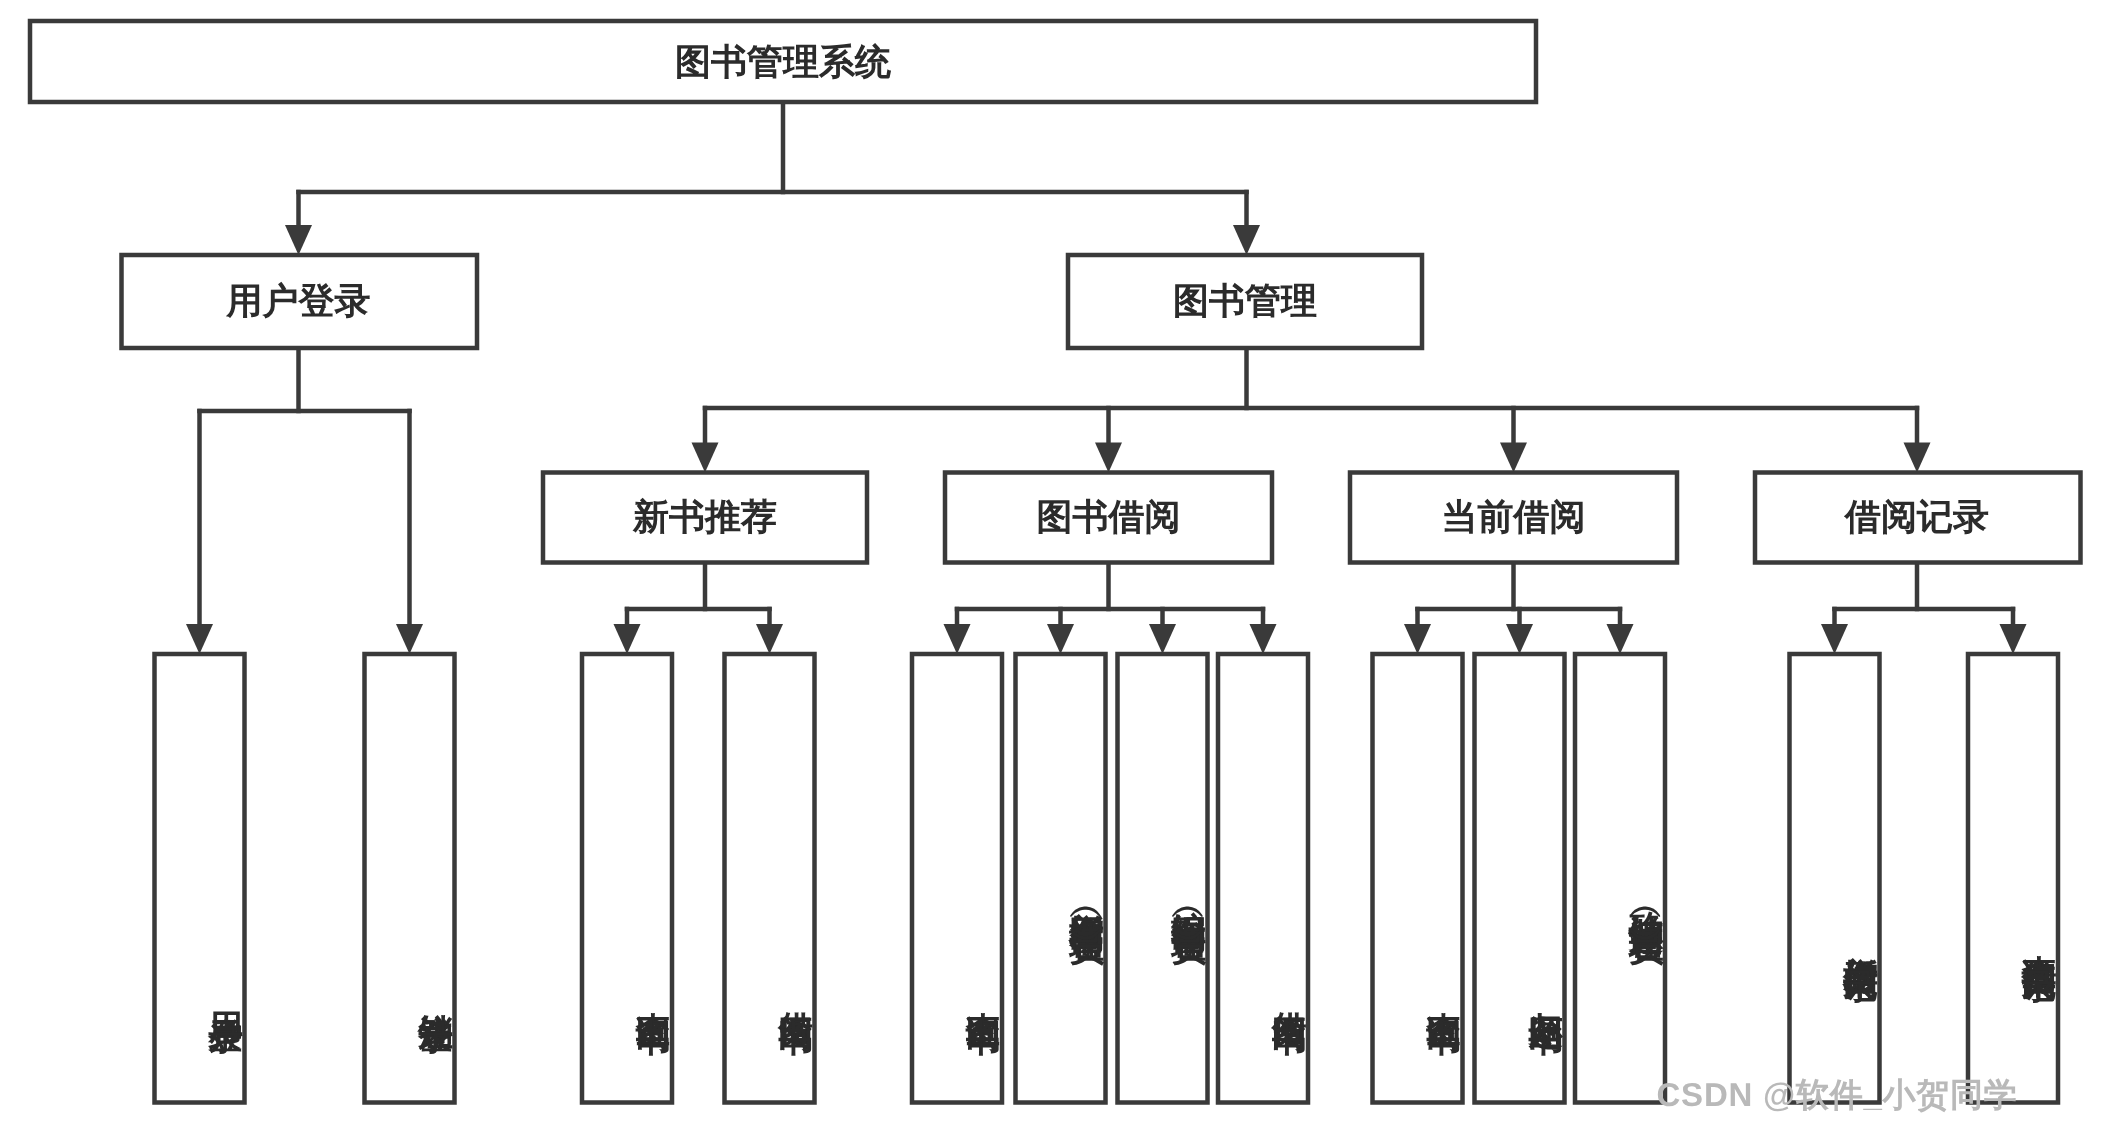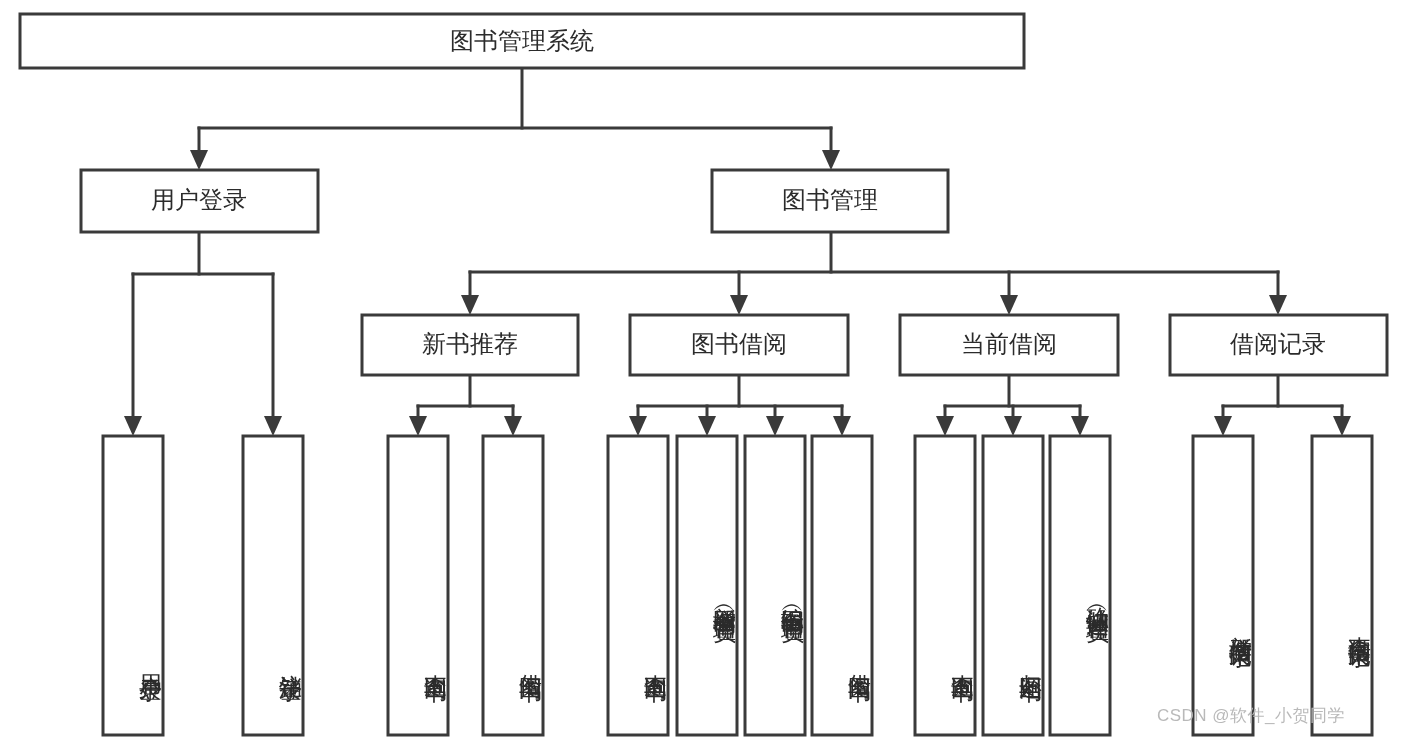--- a/index.html
+++ b/index.html
@@ -2,21 +2,21 @@
 <html><head>
 <meta charset="utf-8">
 <style>
   html,body{margin:0;padding:0;}
   body{
     width:1405px;height:747px;
     background:#ffffff;
     font-family:"Liberation Sans","DejaVu Sans",sans-serif;
     overflow:hidden;
   }
-  #diagram-root{position:relative;width:1355px;height:747px;}
+  #diagram-root{position:relative;width:1355px;height:747px;font-weight:bold;}
   svg#flow{position:absolute;left:0;top:0;width:1405px;height:747px;display:block;}
   .node-rect{fill:#ffffff;stroke:#3a3a3a;stroke-width:3;}
   .link{stroke:#3a3a3a;stroke-width:3;fill:none;stroke-linecap:square;}
   .arrowhead{fill:#3a3a3a;stroke:none;}
   .node-label{
     fill:#2b2b2b;
     font-family:"Liberation Sans","DejaVu Sans",sans-serif;
     font-size:24px;
     text-anchor:middle;
     dominant-baseline:middle;
@@ -30,22 +30,22 @@
     text-orientation:upright;
     font-size:23px;
     line-height:1.12;
     color:#2b2b2b;
     letter-spacing:2px;
     white-space:nowrap;
     pointer-events:none;
   }
   .watermark{
     position:absolute;
-    right:10px;bottom:20px;
-    font-size:17px;
+    right:10px;bottom:2px;
+    font-size:22px;
     color:#b9b9b9;
     font-family:"Liberation Sans","DejaVu Sans",sans-serif;
     letter-spacing:.5px;
     white-space:nowrap;
   }
 </style>
 </head>
 <body>
 
 <div id="diagram-root">

